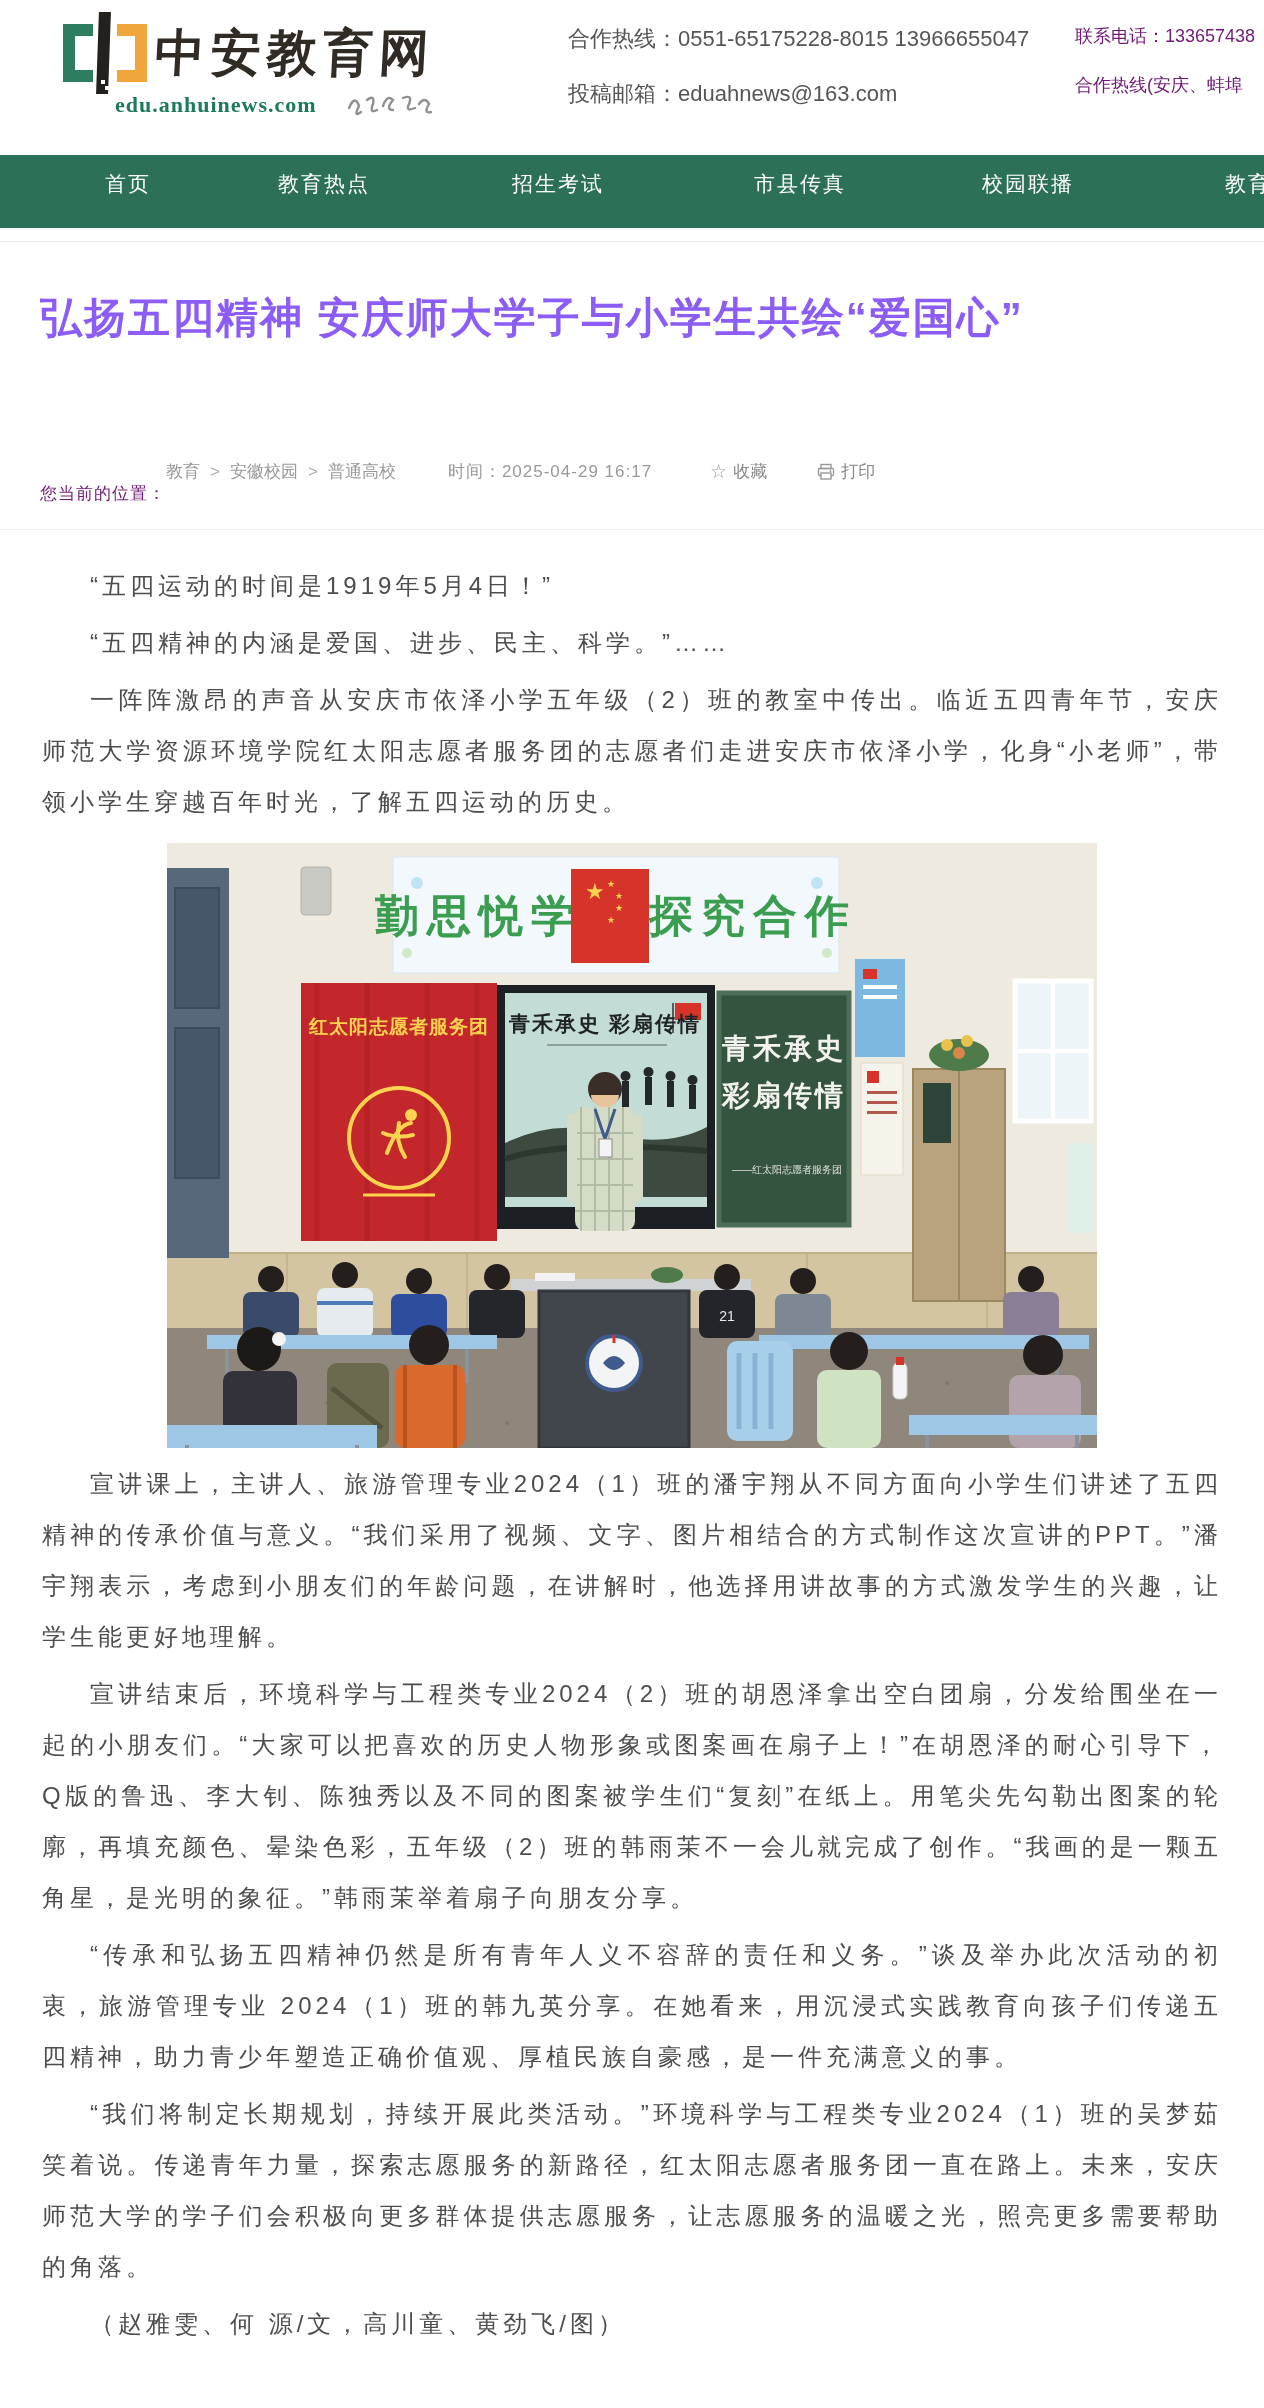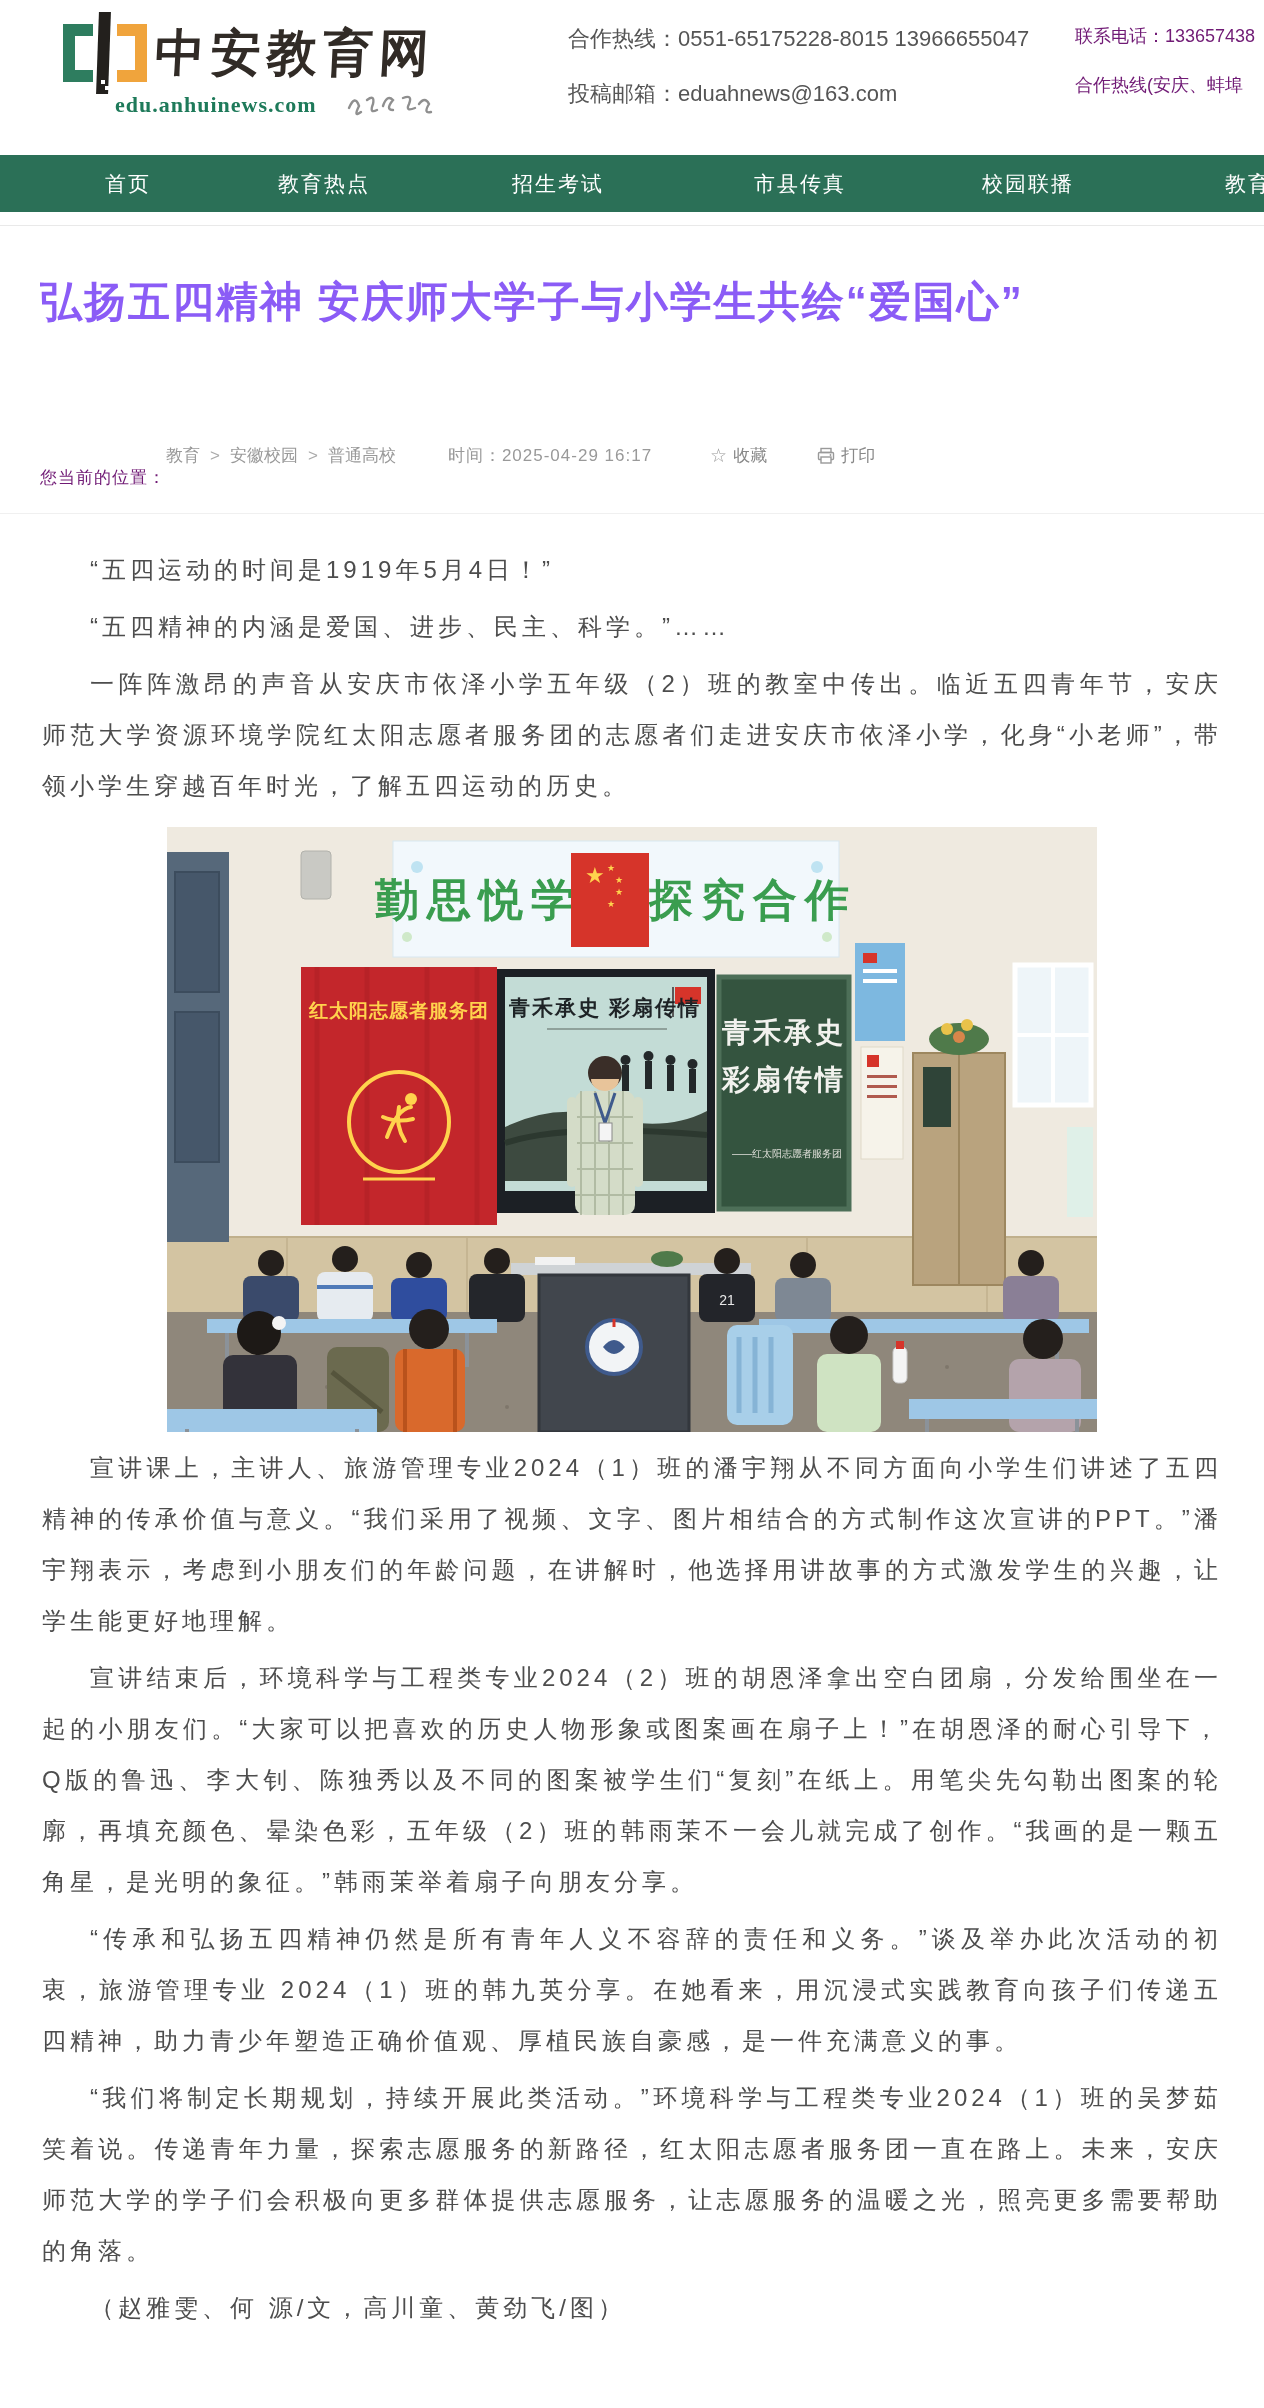--- a/index.html
+++ b/index.html
@@ -27,21 +27,21 @@
     font-weight:bold; font-size:22px; color:#1e7a5a; letter-spacing:1px;
   }
   .flourish { margin-left:28px; opacity:.75; }
 
   .contacts { position:absolute; top:24px; left:568px; font-size:22px; color:#555; }
   .contacts .line { margin-bottom:25px; white-space:nowrap; }
   .contacts2 { position:absolute; top:24px; left:1075px; width:189px; overflow:hidden; font-size:18px; color:#701a75; }
   .contacts2 .line { margin-bottom:25px; white-space:nowrap; }
 
   
-  .navbar { position:relative; height:57px; background:#2b7057; overflow:hidden; }
+  .navbar { position:relative; height:73px; background:#2b7057; overflow:hidden; }
   .nav-item {
     position:absolute; top:0; line-height:57px; color:#fff; font-size:21px;
     letter-spacing:2px; cursor:pointer; white-space:nowrap;
   }
 
   
   .article { border-top:1px solid #e9e9e9; margin-top:13px; }
   .article-title {
     margin:48px 40px 0 40px; font-size:42px; font-weight:bold; color:#8b5cf6;
     letter-spacing:2px; white-space:nowrap; overflow:hidden;

